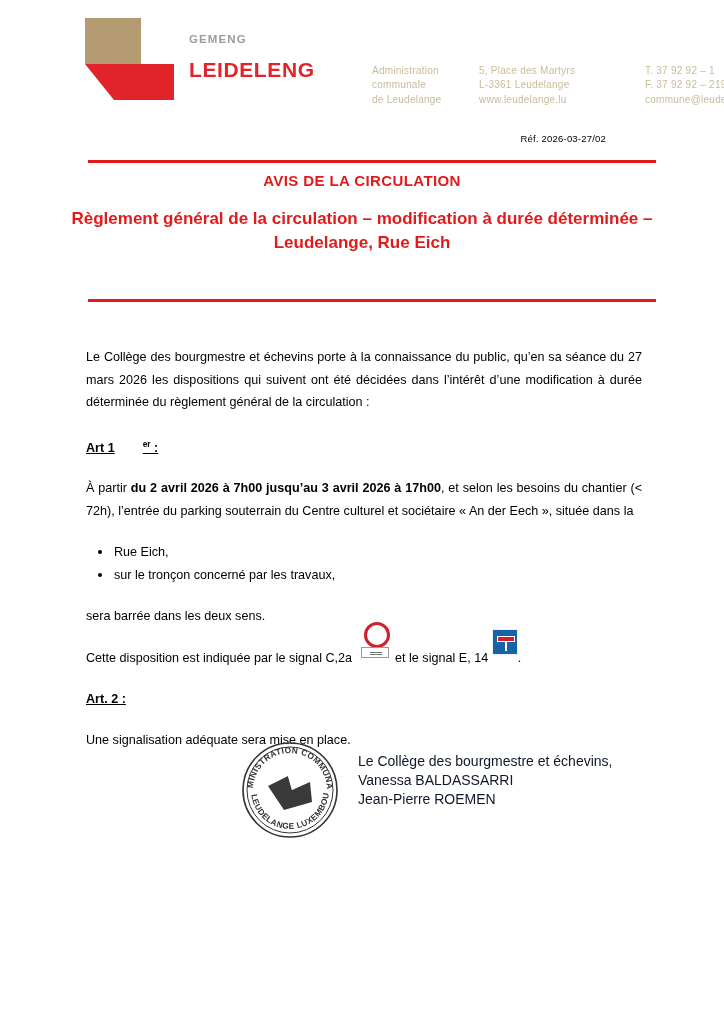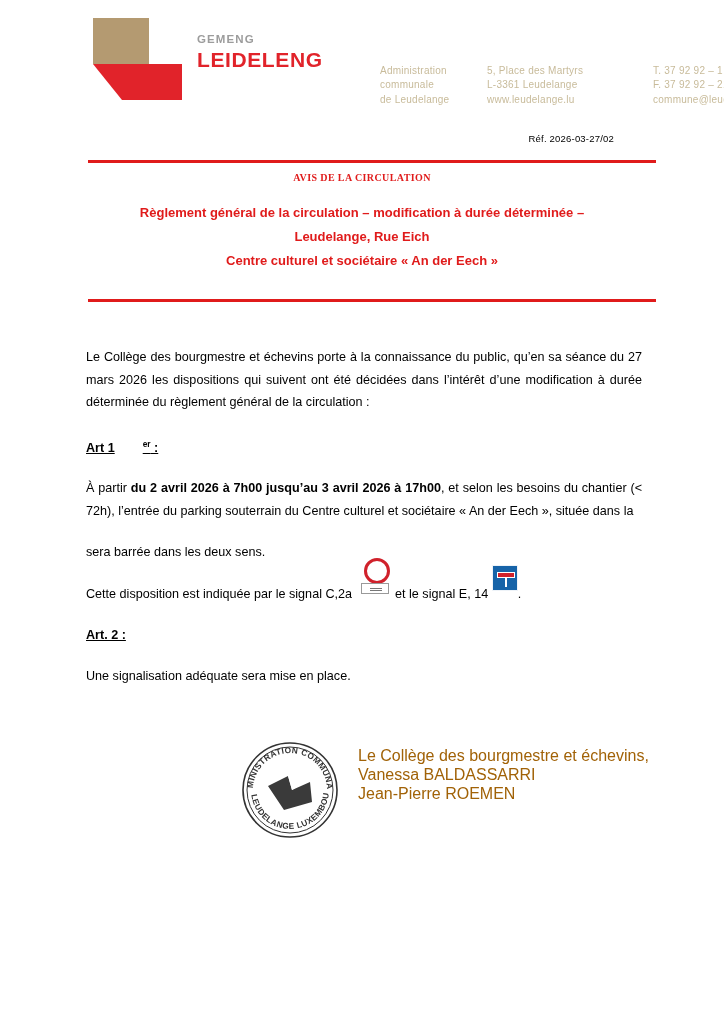--- a/index.html
+++ b/index.html
@@ -17,21 +17,21 @@
     width: 724px;
     height: 1024px;
     background: #ffffff;
     overflow: hidden;
     box-sizing: border-box;
   }
 
   
   .header {
     position: absolute;
-    left: 16px;
+    left: 8px;
     top: 0;
     width: 666px;
     height: 150px;
   }
   .logo-block {
     position: absolute;
     left: 76px;
     top: 18px;
     width: 215px;
     height: 86px;
@@ -54,21 +54,21 @@
     color: #9c9c9c;
     font-weight: 600;
     line-height: 14px;
   }
   .logo-leideleng {
     font-size: 21px;
     letter-spacing: 0.6px;
     color: #e1232a;
     font-weight: 700;
     line-height: 24px;
-    margin-top: 2px;
+    margin-top: 12px;
   }
 
   .contact {
     position: absolute;
     left: 364px;
     top: 64px;
     display: flex;
     gap: 12px;
     color: #c8bb9a;
     font-size: 10px;
@@ -104,28 +104,27 @@
   
   .titles {
     position: absolute;
     left: 62px;
     top: 172px;
     width: 600px;
     text-align: center;
     color: #e01b1b;
   }
   .title-main {
-    font-size: 10px;
+    font-size: 15px;
     font-weight: 700;
     letter-spacing: 0.4px;
     margin-bottom: 18px;
-    font-family: Liberation Serif, serif;
   }
   .title-sub {
-    font-size: 13px;
+    font-size: 17px;
     font-weight: 700;
     line-height: 24px;
   }
 
   
   .body {
     position: absolute;
     left: 86px;
     top: 331px;
     width: 556px;
@@ -258,24 +257,24 @@
   .stamp {
     position: absolute;
     left: 0;
     top: 0;
     width: 100px;
     height: 100px;
   }
   .sign-names {
     position: absolute;
     left: 118px;
-    top: 6px;
-    font-size: 16px;
+    top: 12px;
+    font-size: 14px;
     line-height: 19px;
-    color: #a16207;
+    color: #0f172a;
     white-space: nowrap;
   }
 </style>
 </head>
 <body>
 
 <div class="page">
 
   <div class="header">
 
@@ -311,34 +310,37 @@
     <div class="ref">Réf. 2026-03-27/02</div>
   </div>
 
   <div class="rule top"></div>
 
   <div class="titles">
     <div class="title-main">AVIS DE LA CIRCULATION</div>
     <div class="title-sub">
       <div>Règlement général de la circulation – modification à durée déterminée –</div>
       <div>Leudelange, Rue Eich</div>
-      <div>Centre culturel et sociétaire « An der Eech »</div>
     </div>
   </div>
 
   <div class="rule bottom"></div>
 
   <div class="body">
 
     <p class="para">Le Collège des bourgmestre et échevins porte à la connaissance du public, qu’en sa séance du 27 mars 2026 les dispositions qui suivent ont été décidées dans l’intérêt d’une modification à durée déterminée du règlement général de la circulation :</p>
 
     <p class="art-head"><span>Art 1</span><sup>er</sup><span> :</span></p>
 
     <p class="para"><span>À partir </span><b>du 2 avril 2026 à 7h00 jusqu’au 3 avril 2026 à 17h00</b><span>, et selon les besoins du chantier (&lt; 72h), l’entrée du parking souterrain du Centre culturel et sociétaire « An der Eech », située dans la</span></p>
 
+    <ul class="bullet-list">
+      <li>Rue Eich,</li>
+      <li>sur le tronçon concerné par les travaux,</li>
+    </ul>
 
     <p class="para nojust">sera barrée dans les deux sens.</p>
 
     <p class="sign-line"><span>Cette disposition est indiquée par le signal C,2a</span><span>&nbsp;</span><span class="sign-c2a"><span class="ring"></span><span class="plate"></span></span><span>&nbsp;</span><span>et le signal E, 14</span><span>&nbsp;</span><span class="sign-e14"><span class="box">
             <span class="post"></span>
             <span class="bar"></span>
           </span></span><span>.</span></p>
 
     <p class="art-head">Art. 2 :</p>
 

